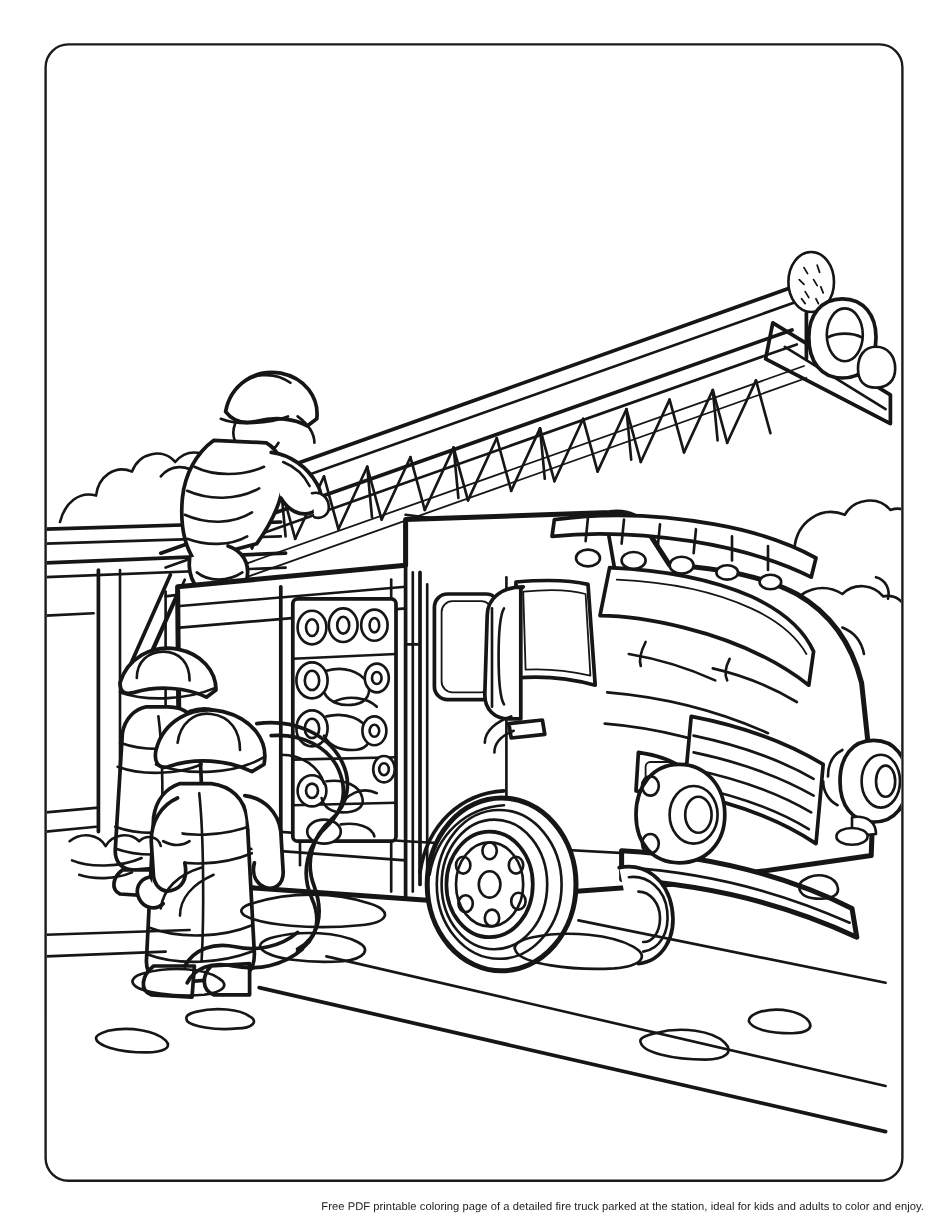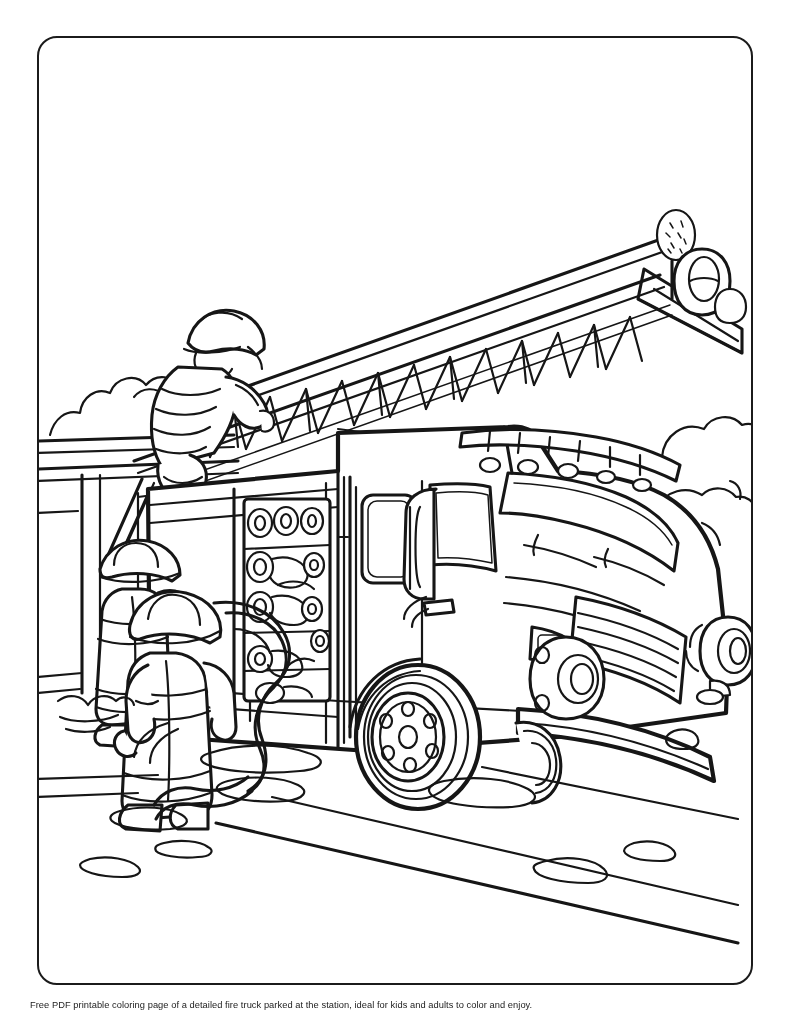--- a/index.html
+++ b/index.html
@@ -11,20 +11,21 @@
     width: 791px;
     height: 1024px;
     font-family: "Liberation Sans", sans-serif;
     position: relative;
     overflow: hidden;
   }
   #page {
     position: absolute;
     inset: 0;
     background: #ffffff;
+    text-align: right;
   }
   
   #coloring-frame {
     position: absolute;
     left: 37px;
     top: 36px;
     width: 716px;
     height: 949px;
     border: 2.6px solid #1b1b1b;
     border-radius: 20px;

